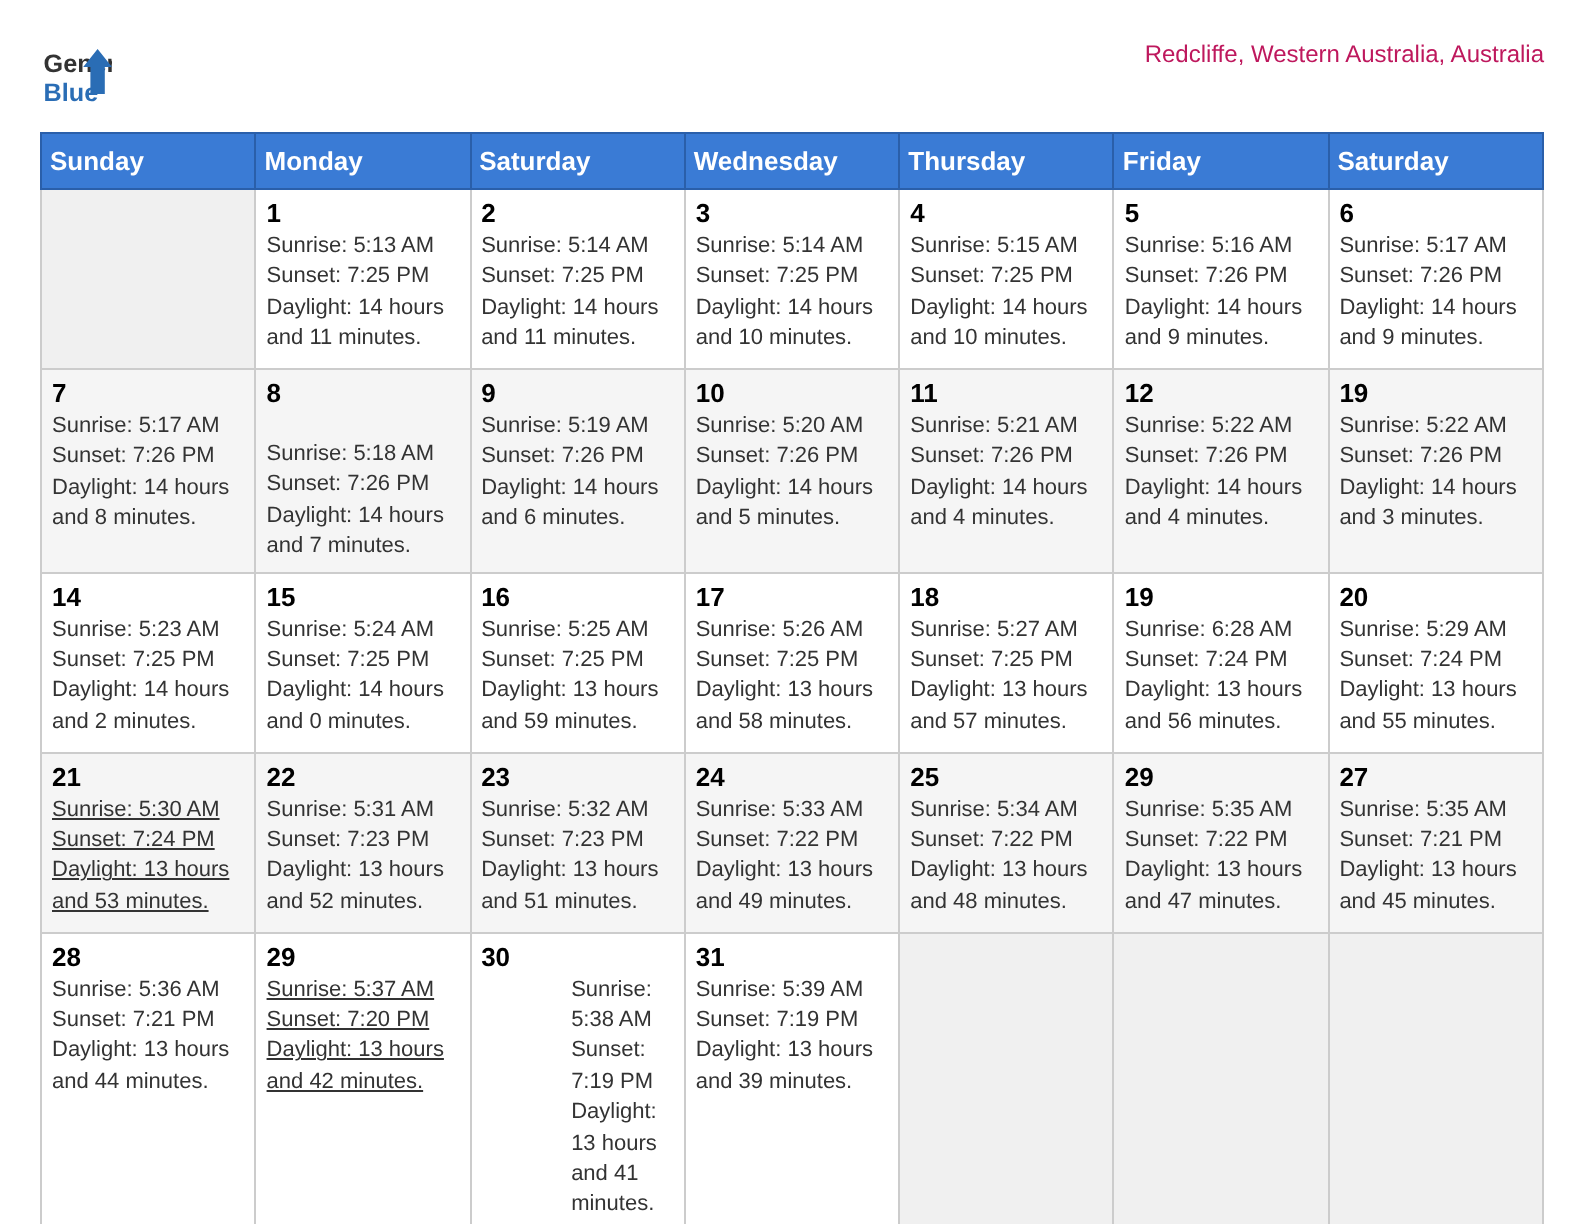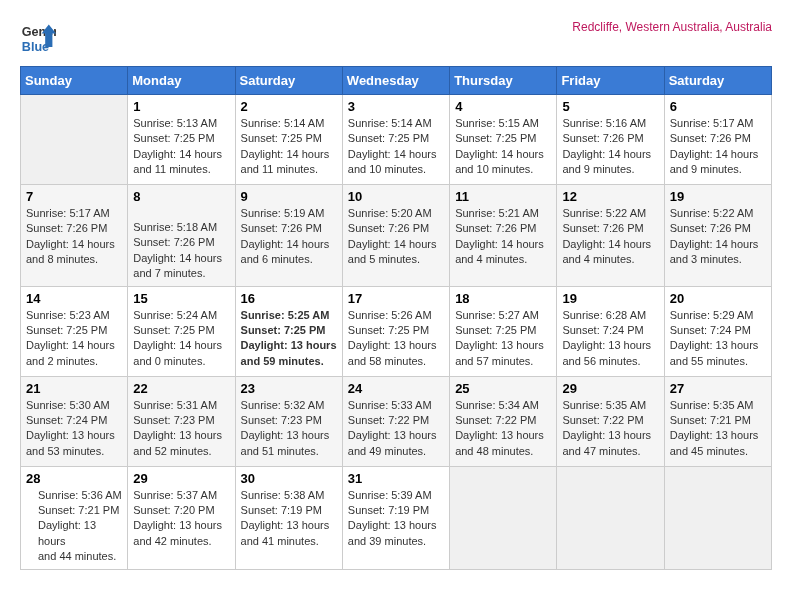--- a/index.html
+++ b/index.html
@@ -211,21 +211,21 @@
         </td>
         <td>
           <span class="day-num">15</span>
           <div class="day-info" style="white-space: pre-line;">Sunrise: 5:24 AM
 Sunset: 7:25 PM
 Daylight: 14 hours
 and 0 minutes.</div>
         </td>
         <td>
           <span class="day-num">16</span>
-          <div class="day-info" style="white-space: pre-line; font-weight: bold;">Sunrise: 5:25 AM
+          <div class="day-info" style="white-space: pre-line;">Sunrise: 5:25 AM
 Sunset: 7:25 PM
 Daylight: 13 hours
 and 59 minutes.</div>
         </td>
         <td>
           <span class="day-num">17</span>
           <div class="day-info" style="white-space: pre-line;">Sunrise: 5:26 AM
 Sunset: 7:25 PM
 Daylight: 13 hours
 and 58 minutes.</div>
@@ -248,21 +248,21 @@
           <span class="day-num">20</span>
           <div class="day-info" style="white-space: pre-line;">Sunrise: 5:29 AM
 Sunset: 7:24 PM
 Daylight: 13 hours
 and 55 minutes.</div>
         </td>
       </tr>
       <tr>
         <td>
           <span class="day-num">21</span>
-          <div class="day-info" style="white-space: pre-line;">Sunrise: 5:30 AM
+          <div class="day-info" style="white-space: pre-line; text-decoration: underline;">Sunrise: 5:30 AM
 Sunset: 7:24 PM
 Daylight: 13 hours
 and 53 minutes.</div>
         </td>
         <td>
           <span class="day-num">22</span>
           <div class="day-info" style="white-space: pre-line;">Sunrise: 5:31 AM
 Sunset: 7:23 PM
 Daylight: 13 hours
 and 52 minutes.</div>
@@ -299,35 +299,35 @@
           <span class="day-num">27</span>
           <div class="day-info" style="white-space: pre-line;">Sunrise: 5:35 AM
 Sunset: 7:21 PM
 Daylight: 13 hours
 and 45 minutes.</div>
         </td>
       </tr>
       <tr>
         <td>
           <span class="day-num">28</span>
-          <div class="day-info" style="white-space: pre-line; margin-left: 12px;">Sunrise: 5:36 AM
+          <div class="day-info" style="white-space: pre-line;">Sunrise: 5:36 AM
 Sunset: 7:21 PM
 Daylight: 13 hours
 and 44 minutes.</div>
         </td>
         <td>
           <span class="day-num">29</span>
-          <div class="day-info" style="white-space: pre-line;">Sunrise: 5:37 AM
+          <div class="day-info" style="white-space: pre-line; text-decoration: underline;">Sunrise: 5:37 AM
 Sunset: 7:20 PM
 Daylight: 13 hours
 and 42 minutes.</div>
         </td>
         <td>
           <span class="day-num">30</span>
-          <div class="day-info" style="white-space: pre-line;">Sunrise: 5:38 AM
+          <div class="day-info" style="white-space: pre-line; margin-left: 45px;">Sunrise: 5:38 AM
 Sunset: 7:19 PM
 Daylight: 13 hours
 and 41 minutes.</div>
         </td>
         <td>
           <span class="day-num">31</span>
           <div class="day-info" style="white-space: pre-line;">Sunrise: 5:39 AM
 Sunset: 7:19 PM
 Daylight: 13 hours
 and 39 minutes.</div>

